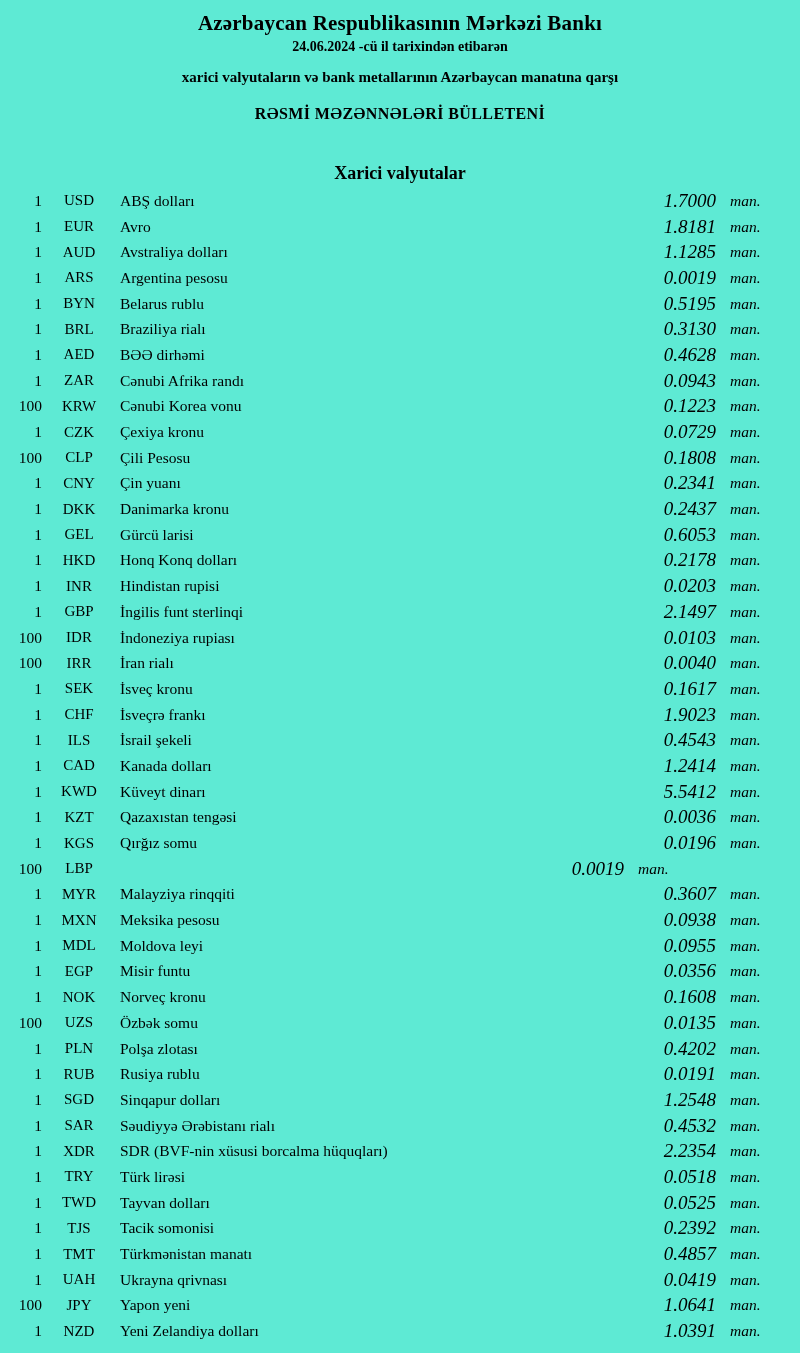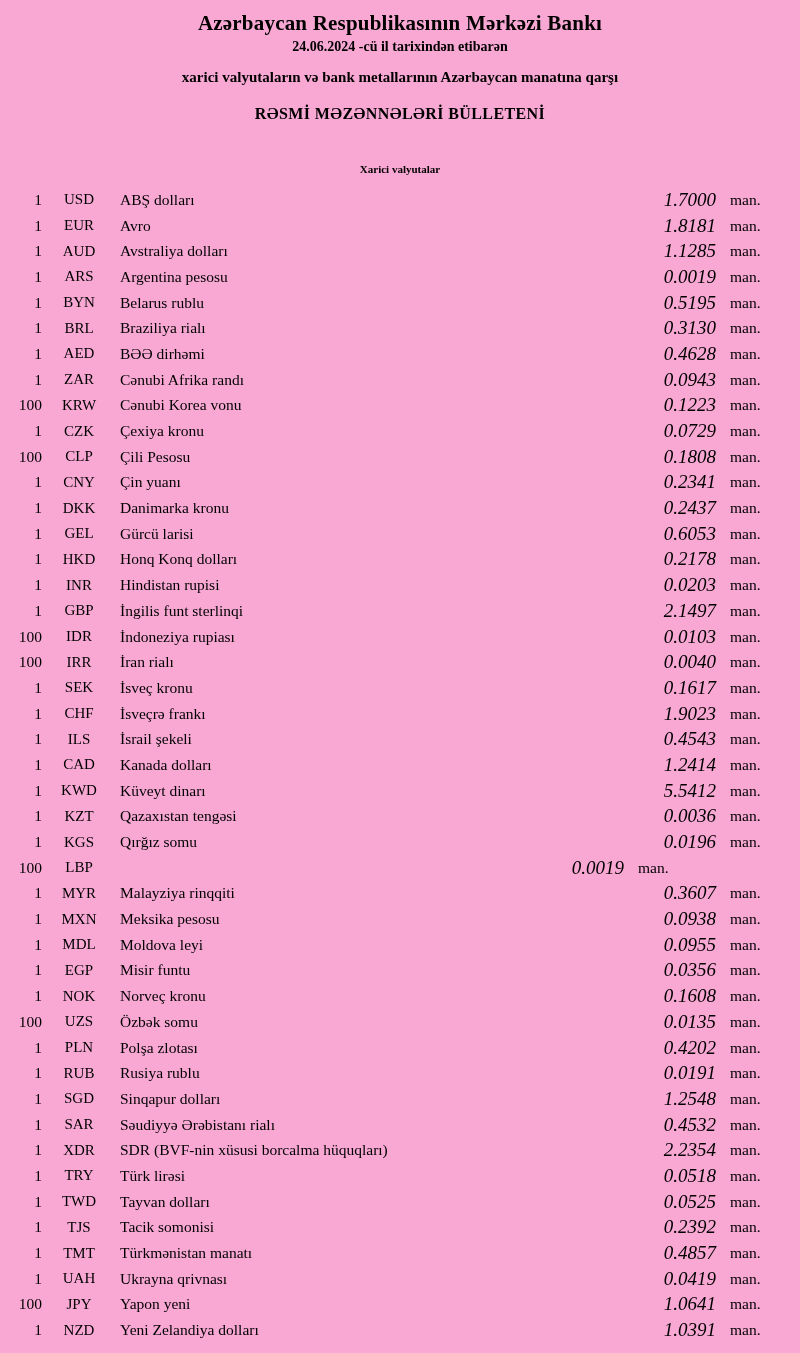--- a/index.html
+++ b/index.html
@@ -6,21 +6,21 @@
     margin: 0;
     padding: 0;
     background: #ffffff;
     color: #000000;
     font-family: "Liberation Serif", "DejaVu Serif", serif;
   }
   .page {
     width: 800px;
     height: 1353px;
     box-sizing: border-box;
-    background: #f9a8d4;
+    background: #5eead4;
     overflow: hidden;
   }
   .header {
     text-align: center;
     padding-top: 11px;
   }
   .title {
     font-size: 21px;
     font-weight: bold;
     letter-spacing: 0.2px;
@@ -36,24 +36,24 @@
     margin-top: 14px;
   }
   .bulletin {
     font-size: 16px;
     font-weight: bold;
     margin-top: 19px;
     letter-spacing: 0.4px;
   }
   .section-title {
     text-align: center;
-    font-size: 11px;
+    font-size: 18px;
     font-weight: bold;
     margin-top: 40px;
-    margin-bottom: 12px;
+    margin-bottom: 4px;
   }
   .table {
     box-sizing: border-box;
     padding-left: 8px;
     padding-right: 28px;
   }
   .row {
     display: grid;
     grid-template-columns: 36px 70px 1fr 92px 56px;
     height: 25.7px;
@@ -77,20 +77,21 @@
   .rate-cell {
     text-align: right;
     font-size: 19px;
     font-weight: normal;
     font-style: italic;
   }
   .unit-cell {
     text-align: left;
     font-size: 15.5px;
     padding-left: 14px;
+    font-style: italic;
   }
 </style>
 </head>
 <body>
 
 <div class="page">
 
   <div class="header">
     <div class="title">Azərbaycan Respublikasının Mərkəzi Bankı</div>
     <div class="date-line">24.06.2024 -cü il tarixindən etibarən</div>

